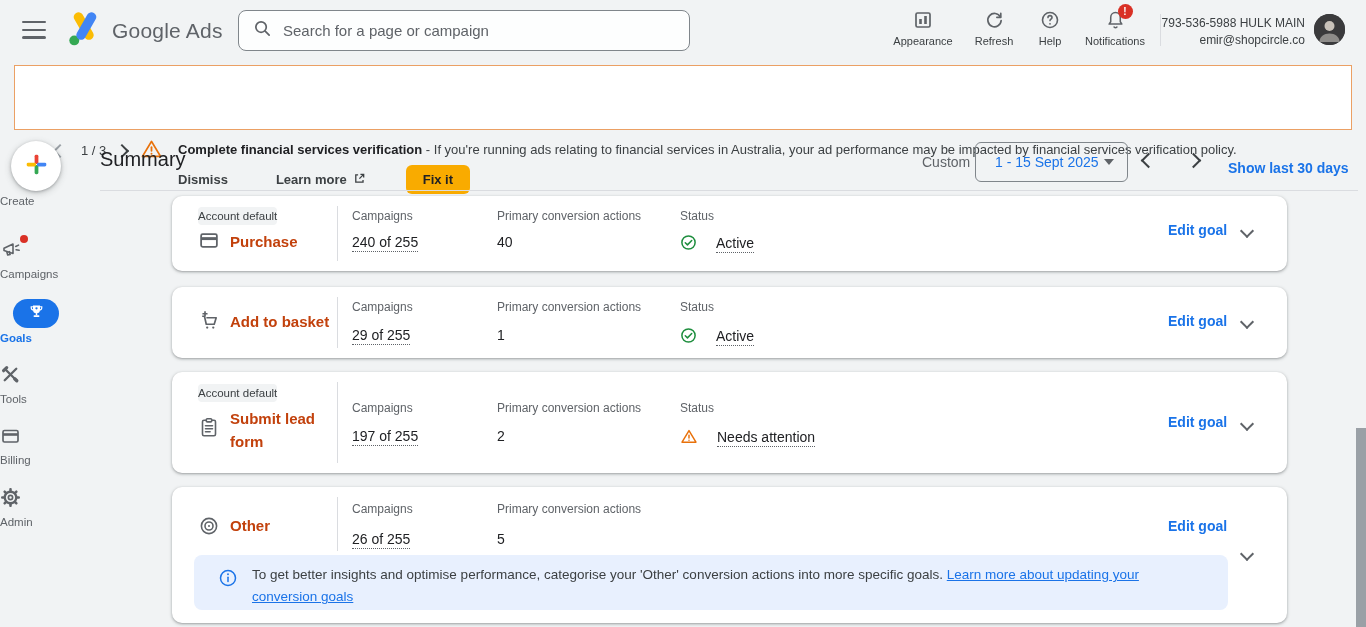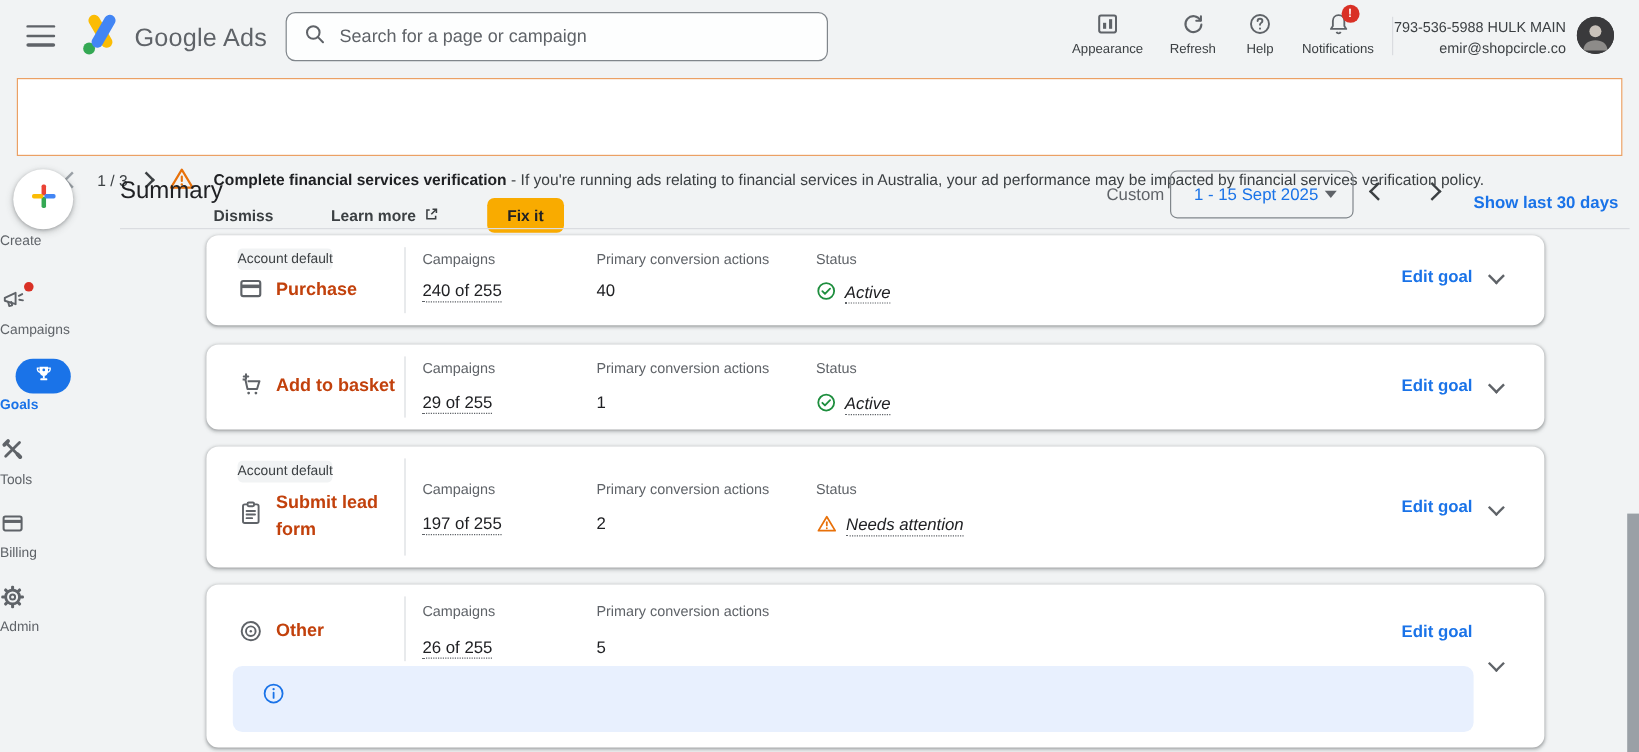--- a/index.html
+++ b/index.html
@@ -68,21 +68,21 @@
   .c1 { top:196px; height:75px; } .c2 { top:287px; height:71px; }
   .c3 { top:372px; height:101px; } .c4 { top:487px; height:136px; }
   .badge { position:absolute; left:26px; top:11px; background:#f1f3f4; color:#3c4043; font-size:11.5px; padding:3px 0; border-radius:4px; }
   .goal-icon { position:absolute; left:26px; }
   .goal-name { position:absolute; left:58px; font-size:15px; font-weight:700; color:#c2410c; }
   .vdiv { position:absolute; left:165px; top:10px; bottom:10px; width:1px; background:#dadce0; }
   .colh { position:absolute; font-size:12px; color:#5f6368; white-space:nowrap; }
   .val { position:absolute; font-size:14px; color:#202124; }
   .dotted { border-bottom:1px dotted #5f6368; padding-bottom:1px; cursor:pointer; }
   .h-camp{left:180px}.v-camp{left:180px}.h-prim{left:325px}.v-prim{left:325px}.h-stat{left:508px}.v-stat{left:508px}
-  .status-row { display:flex; align-items:center; gap:7px;font-style:italic; }
+  .status-row { display:flex; align-items:center; gap:19px; }
   .edit { position:absolute; left:996px; font-size:14px; font-weight:700; color:#1a73e8; cursor:pointer; text-decoration:none; }
   .chev-down { position:absolute; left:1070px; cursor:pointer; }
   .chev-down .chevron { border-color:#5f6368; }
   .c1 .colh{top:13px}.c1 .val{top:38px}.c1 .goal-icon{top:34px}.c1 .goal-name{top:37px}.c1 .edit{top:26px}.c1 .chev-down{top:26px}
   .c2 .colh{top:13px}.c2 .val{top:40px}.c2 .goal-icon{top:23px}.c2 .goal-name{top:26px}.c2 .edit{top:26px}.c2 .chev-down{top:26px}
   .c3 .badge{top:12px}.c3 .colh{top:29px}.c3 .val{top:56px}.c3 .goal-icon{top:44px}.c3 .goal-name{top:36px;width:112px;line-height:1.5}.c3 .edit{top:42px}.c3 .chev-down{top:43px}
   .c4 .colh{top:15px}.c4 .val{top:44px}.c4 .goal-icon{top:28px}.c4 .goal-name{top:30px}.c4 .edit{top:31px}.c4 .chev-down{top:58px}
 
   .info-banner { position:absolute; left:22px; top:68px; width:1034px; height:55px; background:#e8f0fe; border-radius:8px; }
   .info-icon { position:absolute; left:24px; top:13px; }
@@ -413,16 +413,20 @@
   <span class="chev-down"><span class="chevron right" style="transform:rotate(45deg)"></span></span>
 
   <div class="info-banner">
     <span class="info-icon">
       <svg width="20" height="20" viewBox="0 0 20 20" fill="none" stroke="#1a73e8" stroke-width="1.5">
         <circle cx="10" cy="10" r="7.5"></circle>
           <path d="M10 9.2v4.4" stroke-linecap="round"></path>
           <circle cx="10" cy="6.3" r="0.95" fill="#1a73e8" stroke="none"></circle>
       </svg>
     </span>
+    <div class="info-text">
+      <span>To get better insights and optimise performance, categorise your 'Other' conversion actions into more specific goals.</span>
+      <a>Learn more about updating your conversion goals</a>
+    </div>
   </div>
 </div>
 
 <div class="scroll-thumb"></div>
 
 </body></html>

